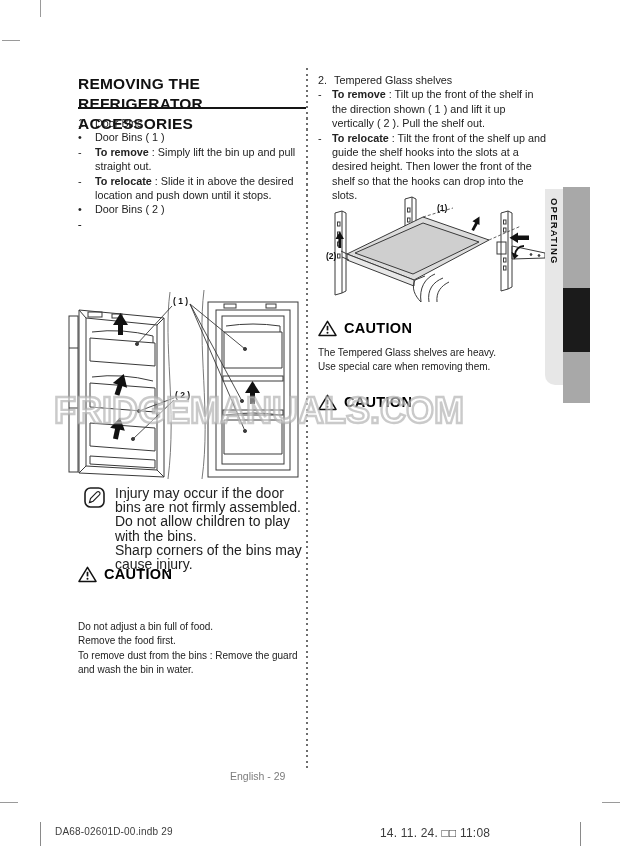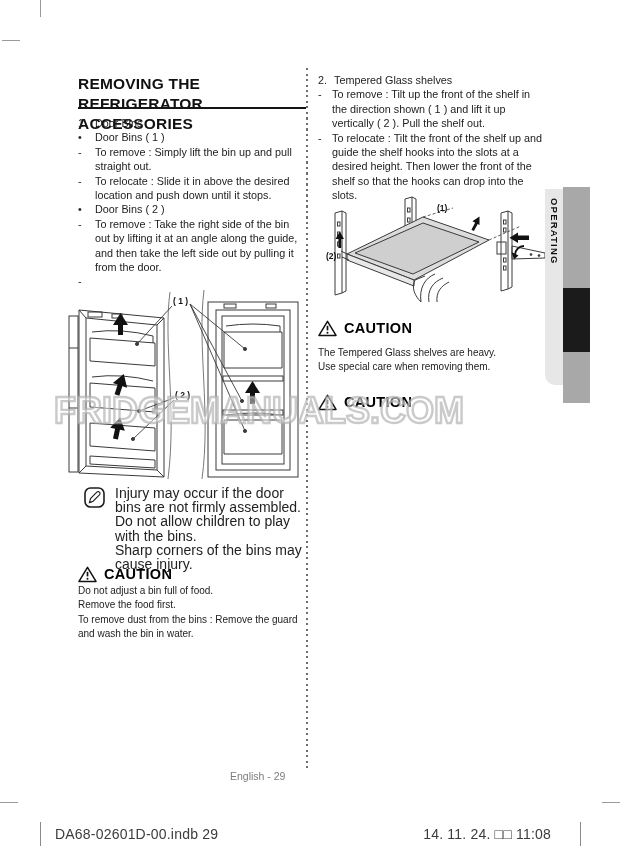--- a/index.html
+++ b/index.html
@@ -11,21 +11,21 @@
   .doc-title{position:absolute;left:78px;top:64px;width:240px;font-size:15.5px;font-weight:bold;
              line-height:20px;letter-spacing:0.2px;color:#111;}
   .title-rule{position:absolute;left:78px;top:107px;width:228px;height:2px;background:#151515;}
   
   .col{position:absolute;font-size:10.8px;line-height:14.4px;color:#222;}
   .col-left{left:78px;top:116px;width:229px;}
   .col-right{left:318px;top:73px;width:230px;}
   .li{position:relative;padding-left:17px;}
   .col-right .li{padding-left:14px;}
   .li .marker{position:absolute;left:0;top:0;}
-  .li b{font-weight:normal;}
+  .li b{font-weight:bold;}
   .divider{position:absolute;left:306px;top:68px;width:2px;height:700px;
            background-image:repeating-linear-gradient(to bottom,#6e6e6e 0 2px,transparent 2px 5.5px);}
   
   .fig{position:absolute;}
   .fig svg{display:block;}
   
   .note-icon{position:absolute;left:84px;top:487px;width:21px;height:21px;}
   .note-text{position:absolute;left:115px;top:486px;width:196px;font-size:14px;line-height:14.2px;
              white-space:pre-line;color:#222;}
   
@@ -40,22 +40,22 @@
   .strip-gray{position:absolute;left:563px;top:187px;width:27px;height:216px;background:#a8a8a8;}
   .strip-black{position:absolute;left:563px;top:288px;width:27px;height:64px;background:#1b1b1b;}
   
   .watermark{position:absolute;left:54px;top:388px;width:520px;z-index:6;pointer-events:none;
              font-size:36px;line-height:46px;font-weight:bold;letter-spacing:0px;
              color:rgba(255,255,255,0.45);-webkit-text-stroke:2.4px rgba(173,173,173,0.65);
              white-space:nowrap;}
   
   .footer-page{position:absolute;left:230px;top:770px;width:160px;text-align:left;
                font-size:10.5px;color:#7c7c7c;}
-  .print-left{position:absolute;left:55px;top:826px;font-size:14px;color:#3c3c3c;letter-spacing:0.2px;}
-  .print-right{position:absolute;left:356px;top:826px;width:195px;text-align:right;font-size:14px;
+  .print-left{position:absolute;left:55px;top:826px;font-size:10px;color:#3c3c3c;letter-spacing:0.2px;}
+  .print-right{position:absolute;left:380px;top:826px;width:195px;font-size:12px;
                color:#3c3c3c;letter-spacing:0.2px;}
   .vbar{position:absolute;width:1px;height:24px;top:822px;background:#8a8a8a;}
   .fig-label{font-size:8.5px;font-weight:bold;fill:#111;font-family:"Liberation Sans",sans-serif;}
 </style>
 </head>
 <body>
 
 <div class="page">
 
   <div class="mark" style="left:40px;top:0;width:1px;height:17px;"></div>
@@ -82,21 +82,20 @@
     <div class="li">
       <span class="marker">-</span>
       <span><b>To relocate</b><span> : Slide it in above the desired location and push down until it stops.</span></span>
     </div>
     <div class="li">
       <span class="marker">•</span>
       <span><b></b><span>Door Bins ( 2 )</span></span>
     </div>
     <div class="li">
       <span class="marker">-</span>
-      <span><b>To remove</b><span> : Take the right side of the bin out by lifting it at an angle along the guide, and then take the left side out by pulling it from the door.</span></span>
     </div>
     <div class="li">
       <span class="marker">-</span>
     </div>
   </div>
 
   <div class="fig" style="left:66px;top:288px;">
     <svg width="236" height="194" viewBox="0 0 236 194">
       <g stroke="#3a3a3a" stroke-width="1" fill="none">
 
@@ -180,21 +179,21 @@
 Sharp corners of the bins may cause injury.</div>
 
   <div class="caution-head" style="left:78px;top:566px;">
     <svg width="19" height="17" viewBox="0 0 19 17">
       <polygon points="9.5,1.4 18,15.4 1,15.4" fill="none" stroke="#111" stroke-width="1.5" stroke-linejoin="round"></polygon>
       <line x1="9.5" y1="5.8" x2="9.5" y2="10.4" stroke="#111" stroke-width="1.7"></line>
       <circle cx="9.5" cy="12.8" r="1" fill="#111"></circle>
     </svg>
     <span>CAUTION</span>
   </div>
-  <div class="caution-body" style="left:78px;top:584px;width:232px;">Do not adjust a bin full of food.
+  <div class="caution-body" style="left:78px;top:620px;width:232px;">Do not adjust a bin full of food.
 Remove the food first.
 To remove dust from the bins : Remove the guard and wash the bin in water.</div>
 
   <div class="divider"></div>
 
   <div class="col col-right">
     <div class="li" style="padding-left:16px;">
       <span class="marker">2.</span>
       <span><b></b><span>Tempered Glass shelves</span></span>
     </div>

